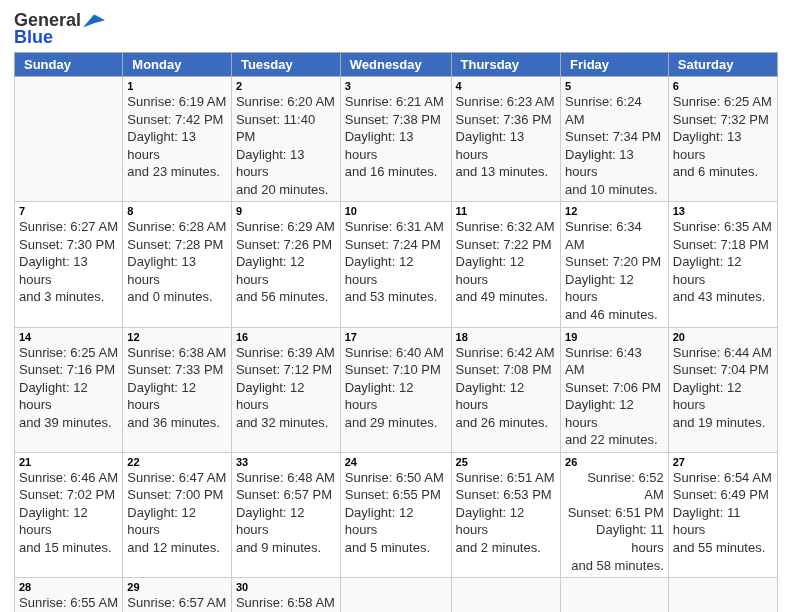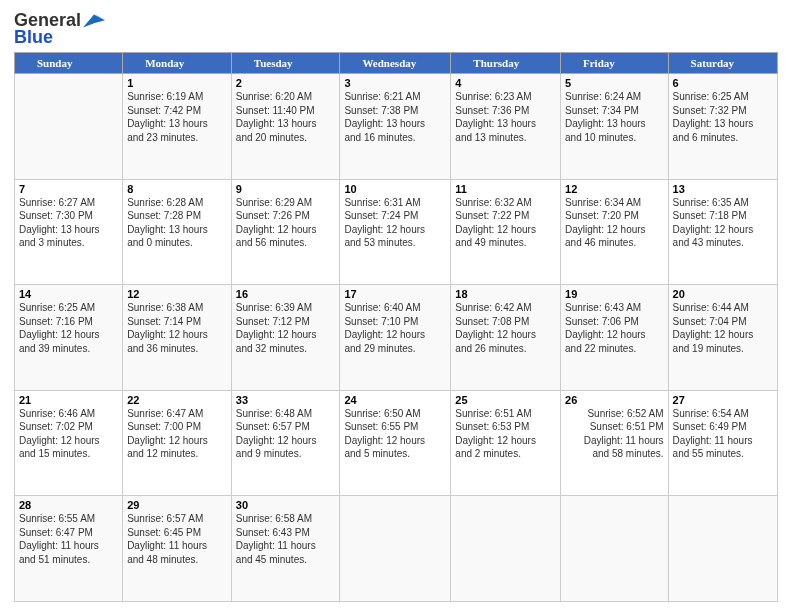--- a/index.html
+++ b/index.html
@@ -54,42 +54,41 @@
     .calendar {
       flex: 1;
       border-collapse: collapse;
       width: 100%;
       font-size: 9.5px;
     }
     .calendar th {
       background-color: #3a6bbf;
       color: #fff;
       text-align: left;
-      padding: 4px 22px;
-      font-size: 11px;
+      padding: 4px 9px;
+      font-size: 13px;
       font-weight: bold;
       border: 1px solid #aaa;
-      font-family: Liberation Serif, serif;
     }
     .calendar td {
       border: 1px solid #ccc;
       vertical-align: top;
       padding: 3px 4px;
       width: 113px;
       height: 78px;
     }
     .day-num {
       font-weight: bold;
       font-size: 11px;
       display: block;
       margin-bottom: 1px;
     }
     .day-info {
       color: #333;
-      font-size: 10px;
+      font-size: 13px;
       line-height: 1.35;
     }
     tr:nth-child(odd) td { background: #f9f9f9; }
     tr:nth-child(even) td { background: #fff; }
     .calendar thead tr th { background-color: #3a6bbf; }
   </style>
 </head>
 <body>
 
 <div class="page">
@@ -223,21 +222,21 @@
           <td>
             <span class="day-num">14</span>
             <div class="day-info" style="white-space: pre-line;">Sunrise: 6:25 AM
 Sunset: 7:16 PM
 Daylight: 12 hours
 and 39 minutes.</div>
           </td>
           <td>
             <span class="day-num">12</span>
             <div class="day-info" style="white-space: pre-line;">Sunrise: 6:38 AM
-Sunset: 7:14 PM
+Sunset: 7:33 PM
 Daylight: 12 hours
 and 36 minutes.</div>
           </td>
           <td>
             <span class="day-num">16</span>
             <div class="day-info" style="white-space: pre-line;">Sunrise: 6:39 AM
 Sunset: 7:12 PM
 Daylight: 12 hours
 and 32 minutes.</div>
           </td>

